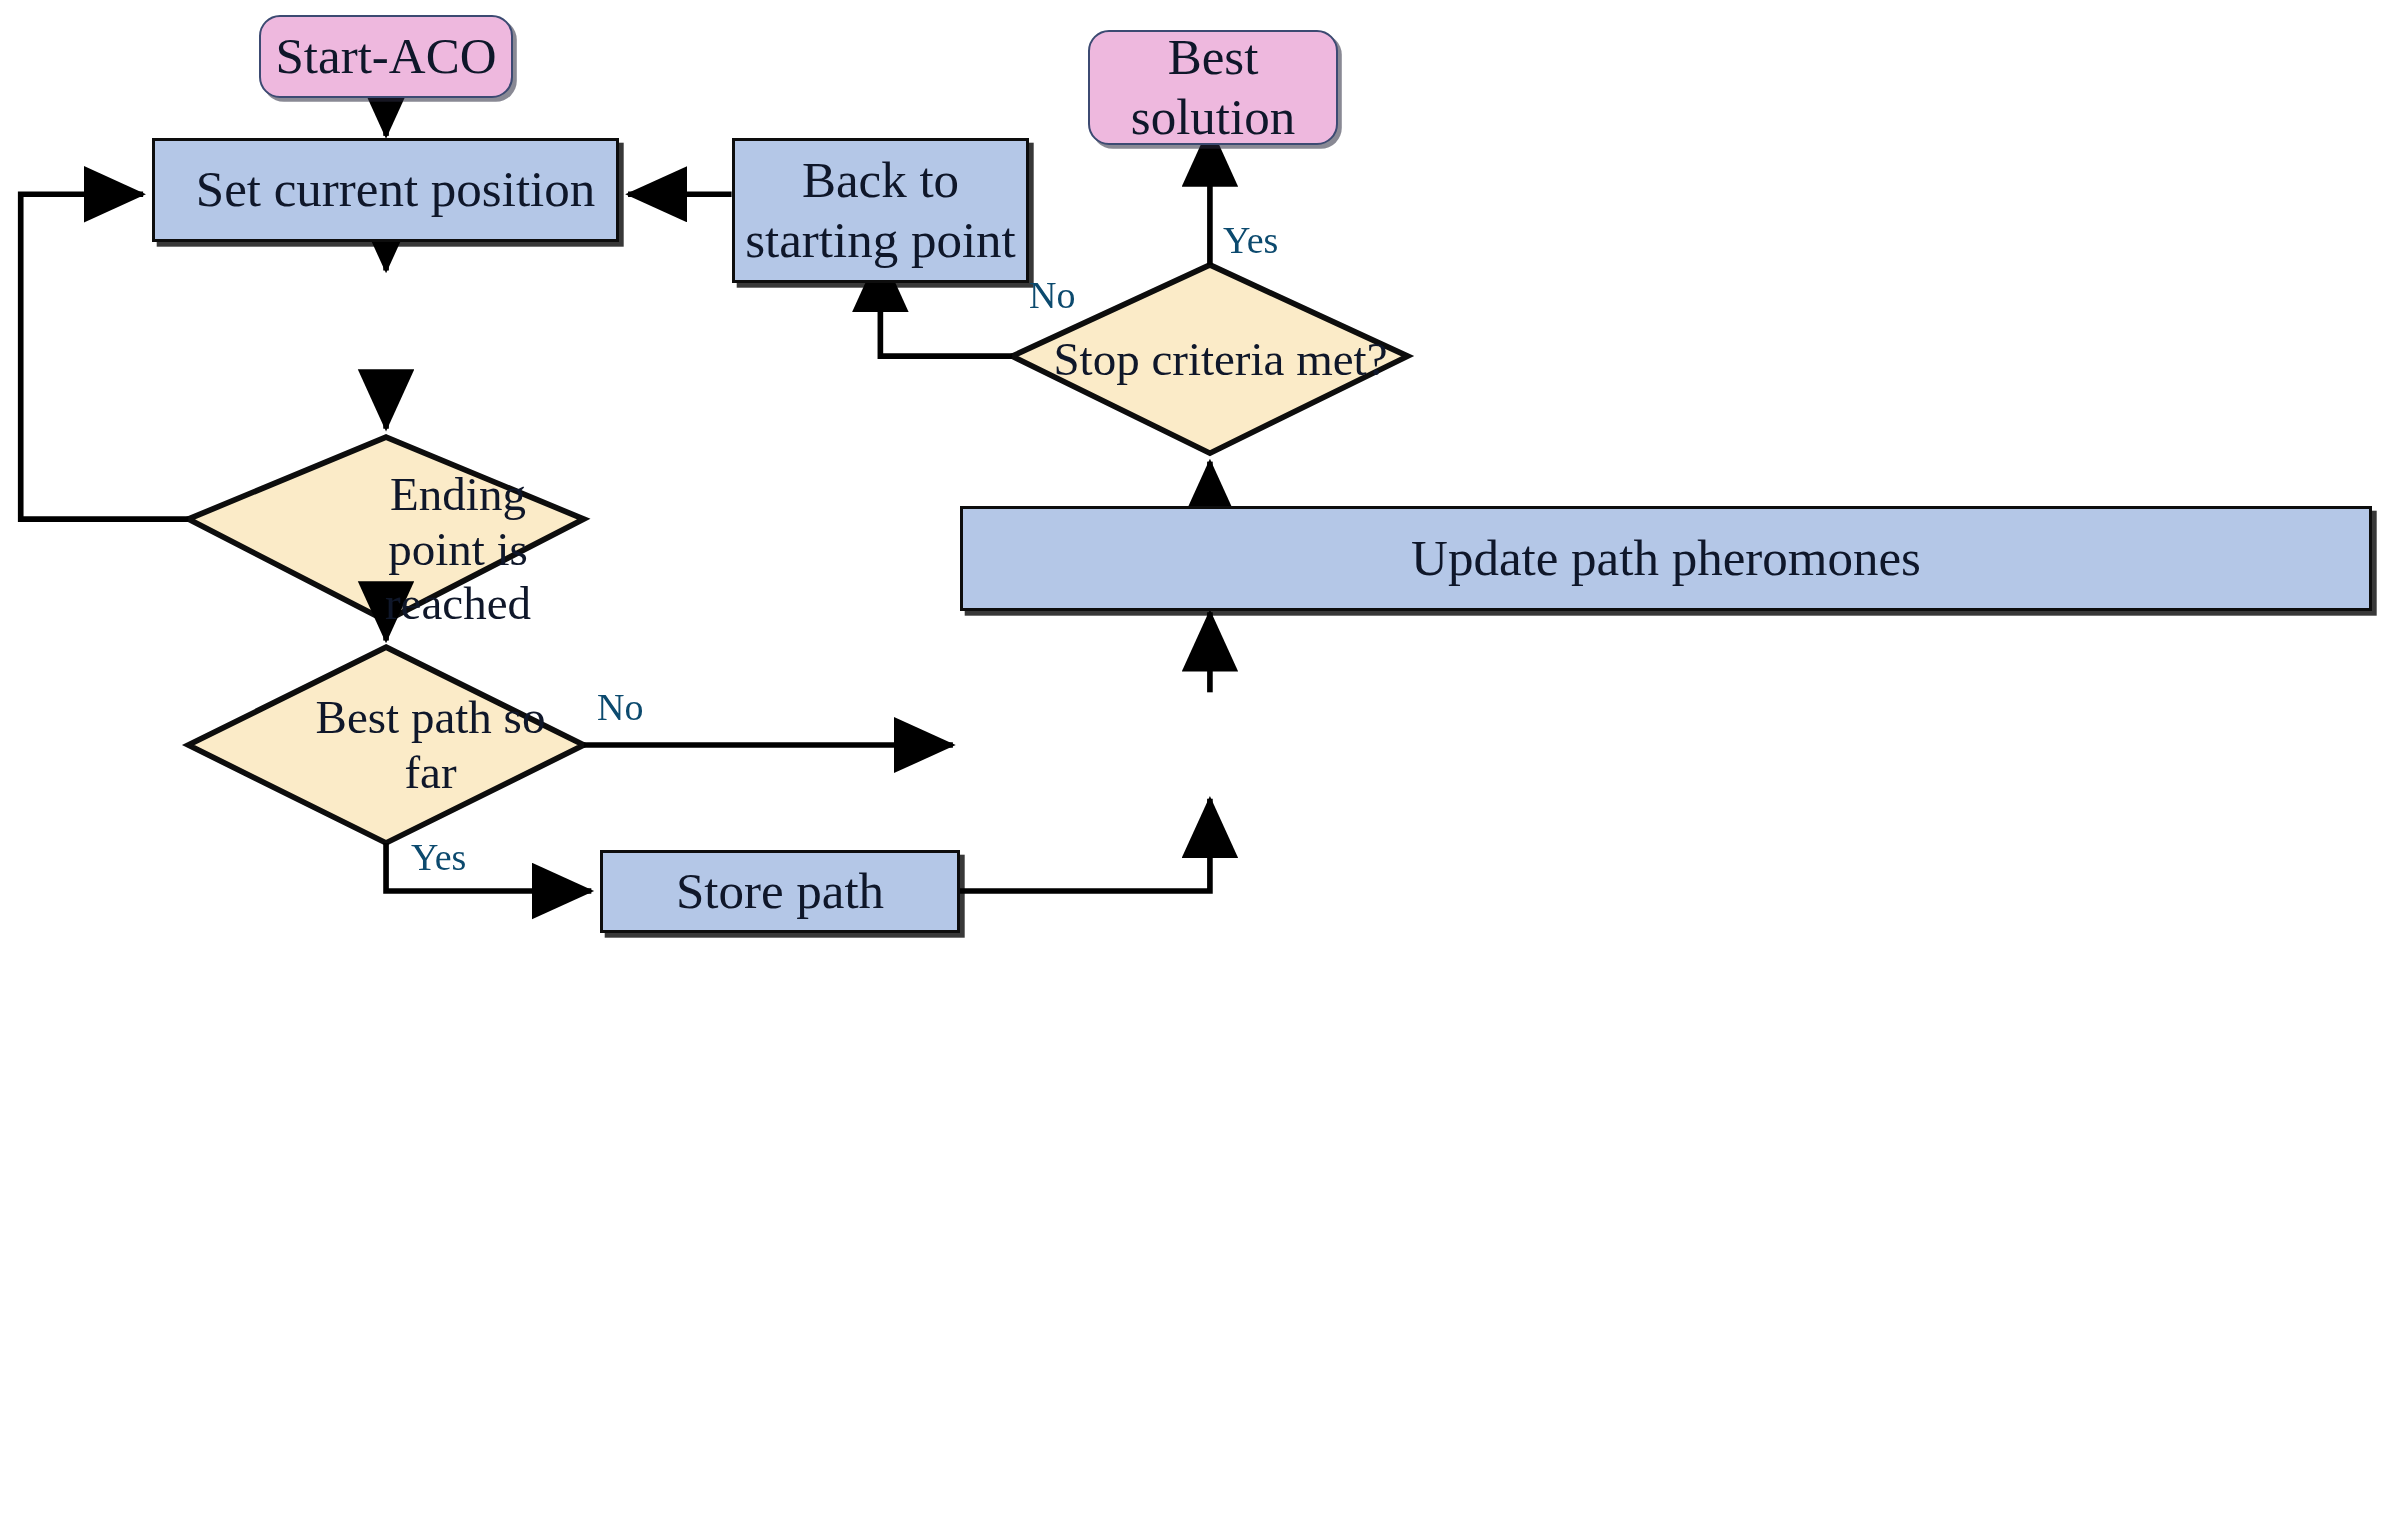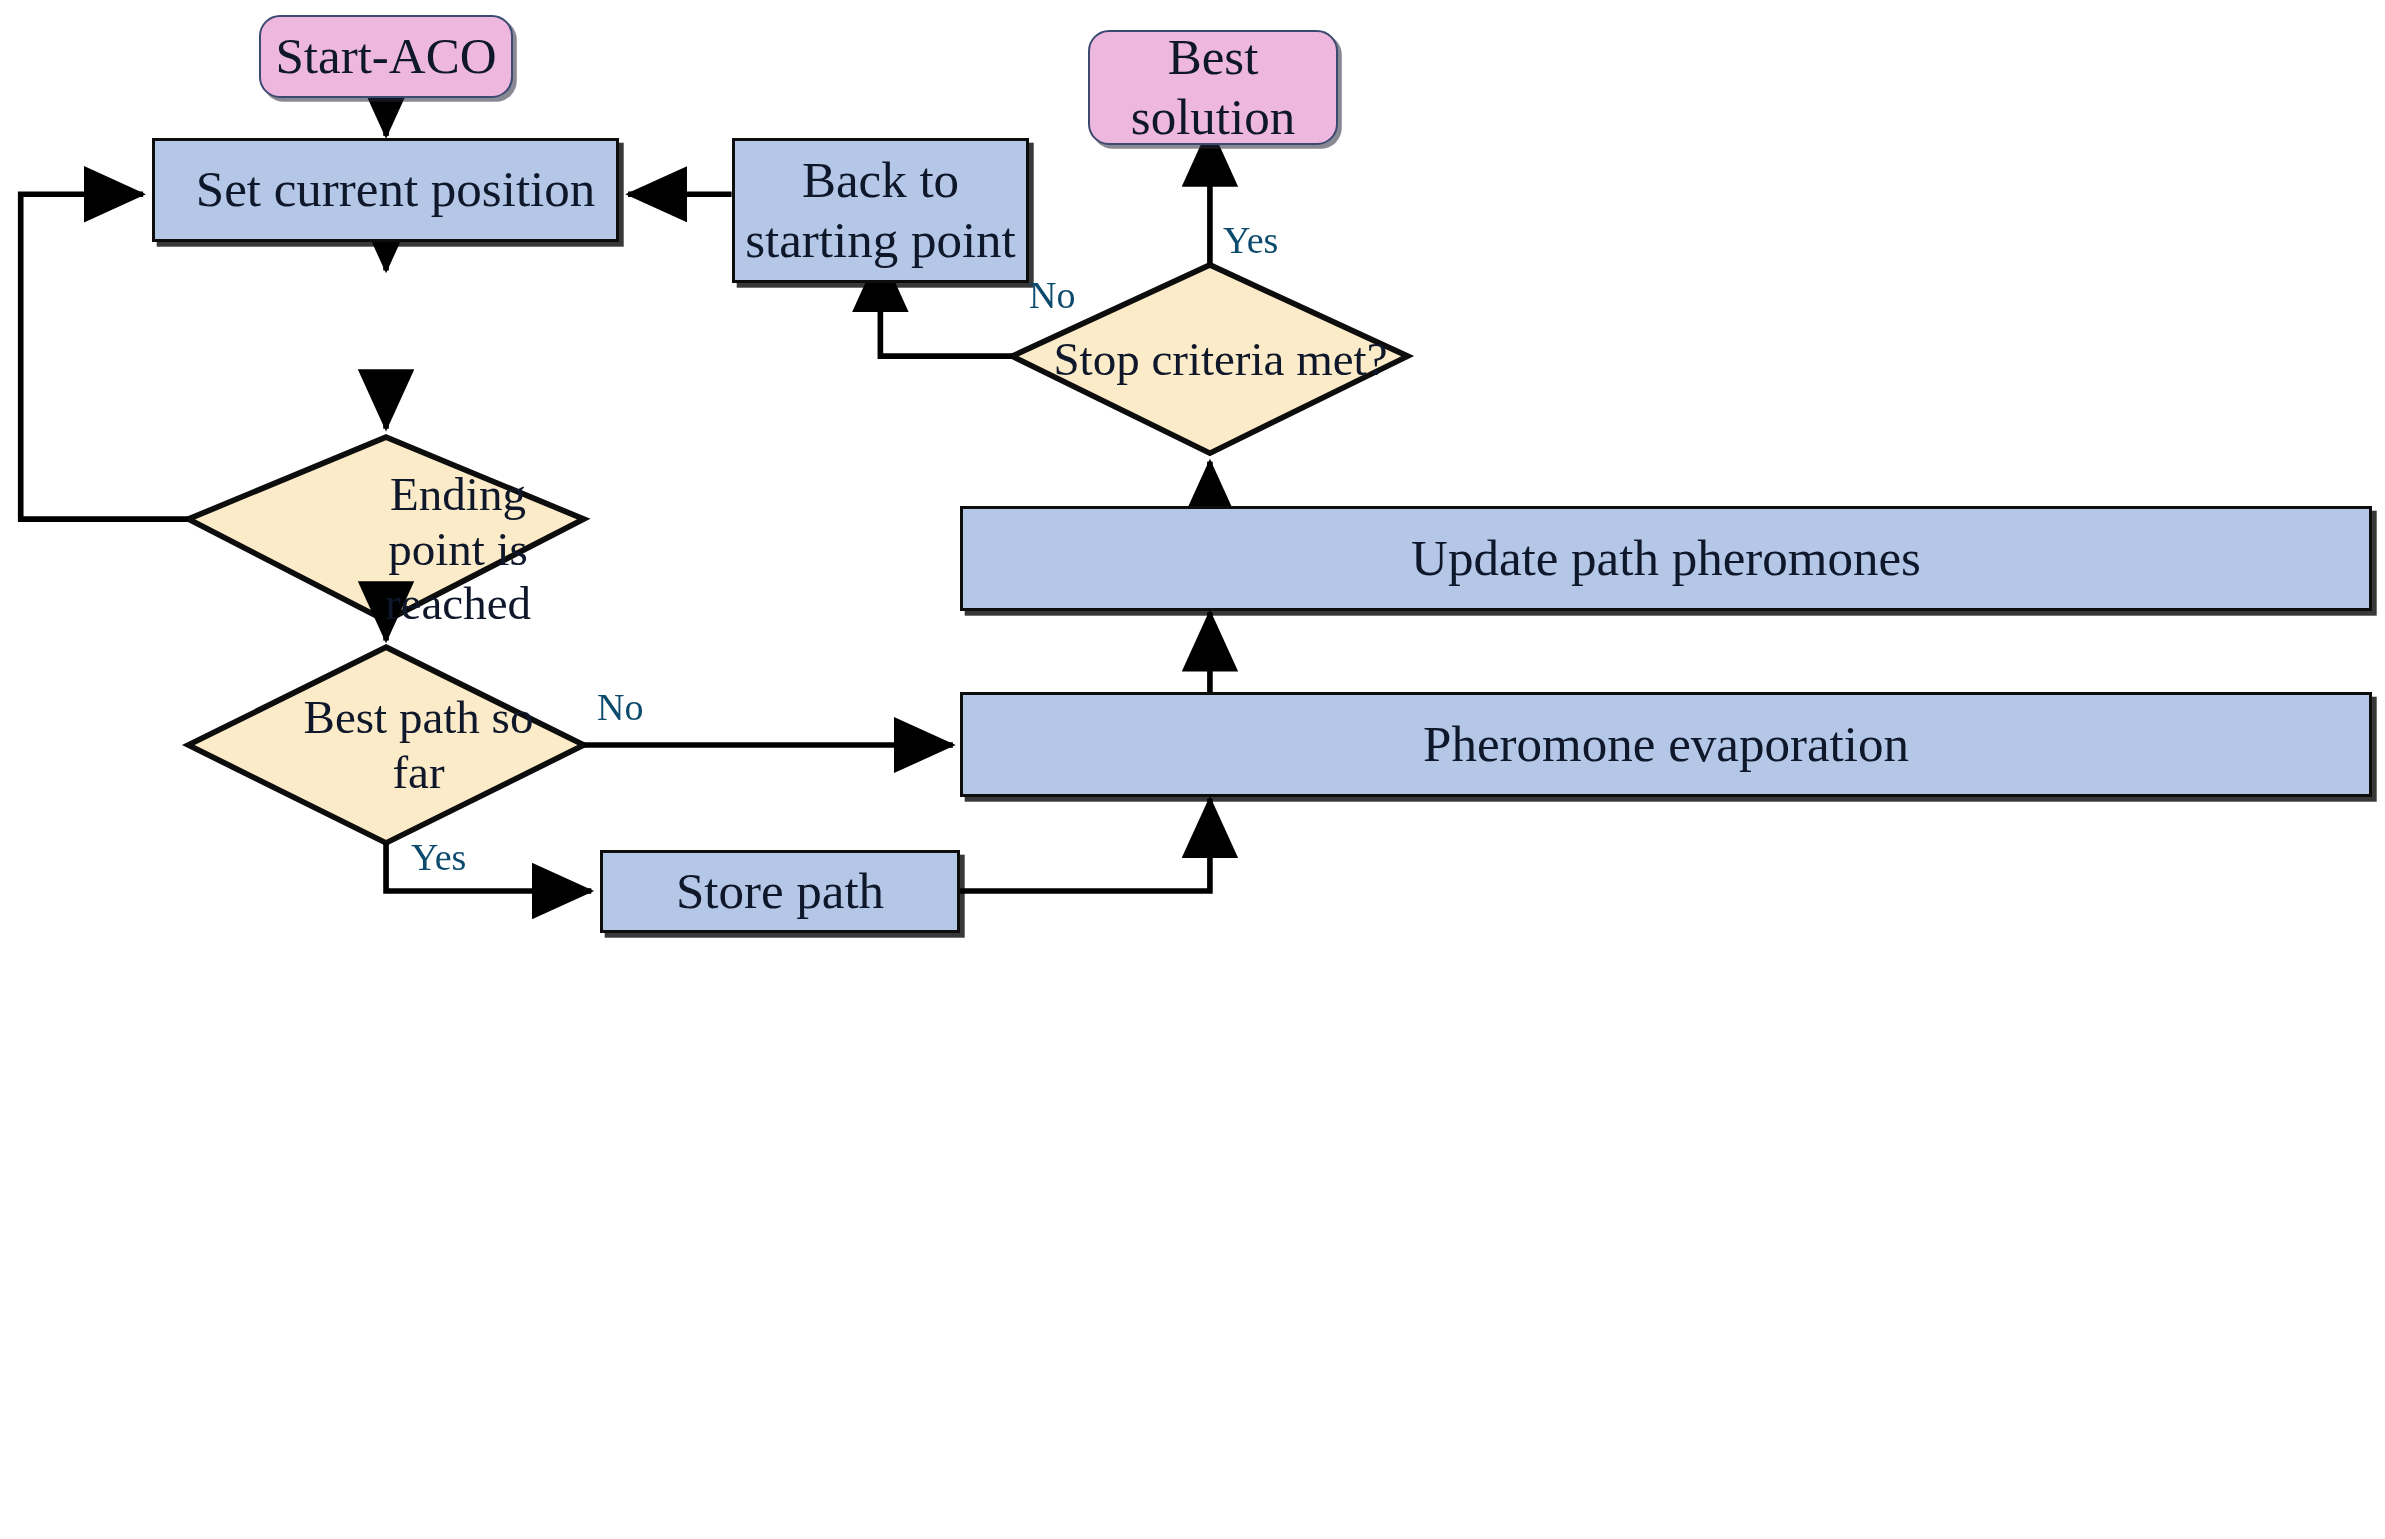--- a/index.html
+++ b/index.html
@@ -120,31 +120,28 @@
 
   <div class="node proc" style="left:152px; top:138px; width:467px; height:104px;padding-left:20px;">
     <span class="lbl">Set current position</span>
   </div>
 
 
   <div class="node dec" style="left:188px; top:457px; width:395px; height:184px;">
     <span class="lbl" style="max-width:235px;">Ending point is reached</span>
   </div>
 
-  <div class="node dec" style="left:172px; top:647px; width:395px; height:196px;">
+  <div class="node dec" style="left:184px; top:647px; width:395px; height:196px;">
     <span class="lbl" style="max-width:282px;">Best path so far</span>
   </div>
 
   <div class="node proc" style="left:600px; top:850px; width:360px; height:83px;">
     <span class="lbl">Store path</span>
   </div>
 
-  <div class="node proc" style="left:960px; top:692px; width:1412px; height:105px;">
-    <span class="lbl">Pheromone evaporation</span>
-  </div>
 
   <div class="node proc" style="left:960px; top:506px; width:1412px; height:105px;">
     <span class="lbl">Update path pheromones</span>
   </div>
 
   <div class="node dec" style="left:1012px; top:265px; width:395px; height:188px;">
     <span class="lbl" style="max-width:358px;">Stop criteria met?</span>
   </div>
 
   <div class="node proc" style="left:732px; top:138px; width:297px; height:145px;">

